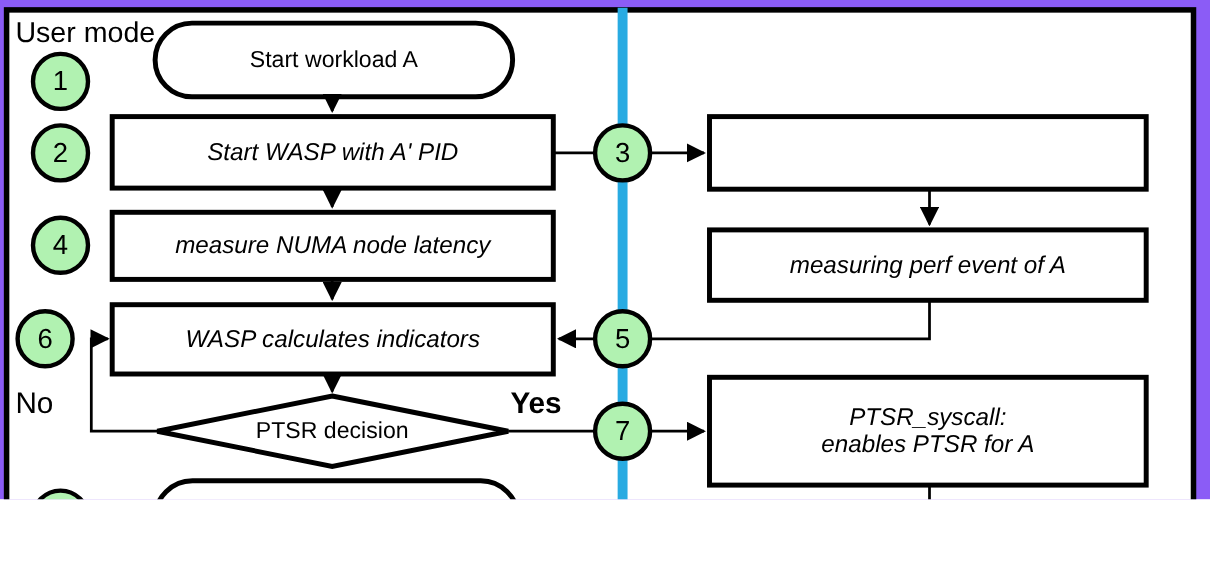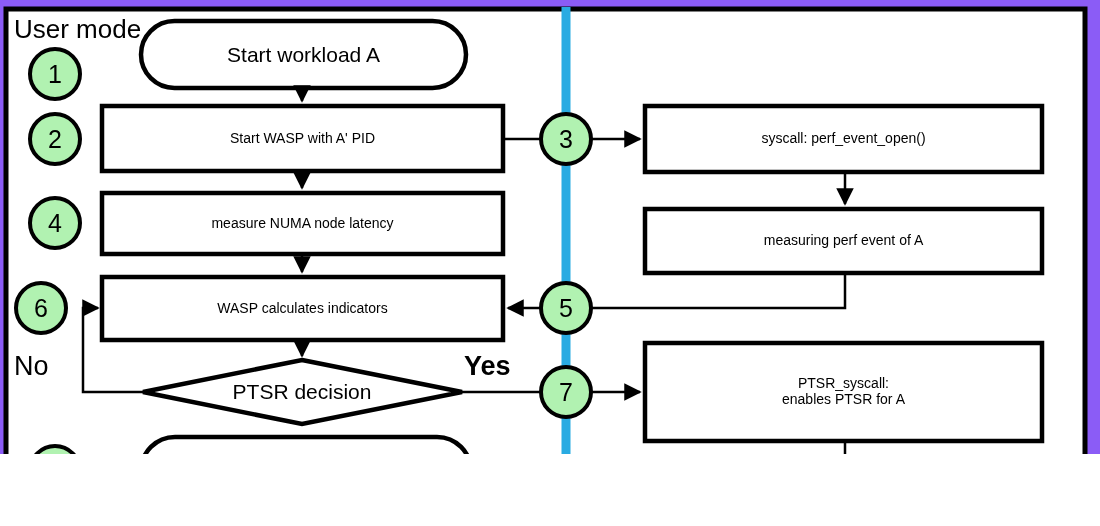--- a/index.html
+++ b/index.html
@@ -28,21 +28,21 @@
     position: absolute;
     display: flex;
     align-items: center;
     justify-content: center;
     text-align: center;
     color: #000000;
     line-height: 1.12;
     pointer-events: none;
     white-space: pre-line;
   }
-  .box-text { font-size: 14px; }
+  .box-text { font-size: 22px; font-style: italic; }
   .pill-text { font-size: 21px; }
   .diamond-text { font-size: 21px; }
   .mode-text {
     position: absolute;
     font-size: 26px;
     color: #000000;
   }
   .branch-text {
     position: absolute;
     font-size: 27px;
@@ -137,21 +137,20 @@
 
   <div class="node-label box-text" style="left:102px; top:106px; width:401px; height:65px;">Start WASP with A' PID</div>
 
   <div class="node-label box-text" style="left:102px; top:277px; width:401px; height:63px;">WASP calculates indicators</div>
 
   <div class="node-label box-text" style="left:102px; top:193px; width:401px; height:61px;">measure NUMA node latency</div>
 
   <div class="node-label diamond-text" style="left:177px; top:362px; width:250px; height:60px;text-align:right;">PTSR decision</div>
 
 
-  <div class="node-label box-text" style="left:645px; top:106px; width:397px; height:66px;">syscall: perf_event_open()</div>
 
   <div class="node-label box-text" style="left:645px; top:343px; width:397px; height:98px;">PTSR_syscall:
 enables PTSR for A</div>
 
   <div class="node-label box-text" style="left:645px; top:209px; width:397px; height:64px;">measuring perf event of A</div>
 
   <div class="branch-text" style="left:14px; top:351px;">No</div>
   <div class="branch-text" style="left:464px; top:351px;font-weight:bold;">Yes</div>
 
   <div class="step-num" style="left:30px; top:49px; width:50px; height:50px;">1</div>

